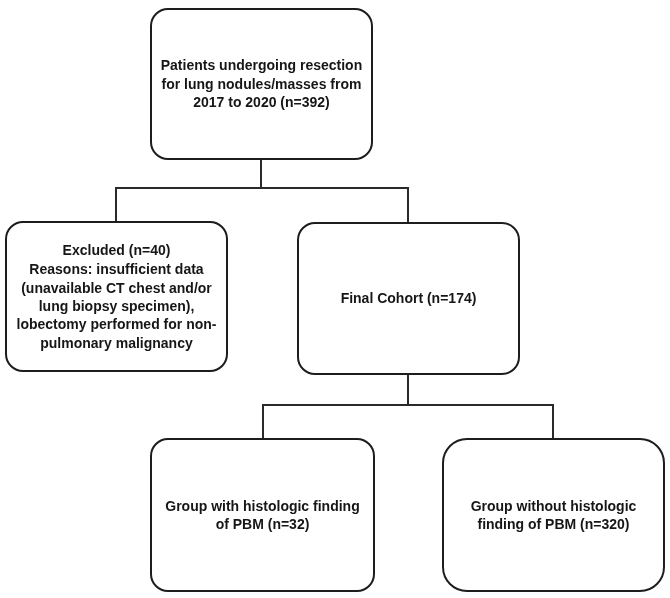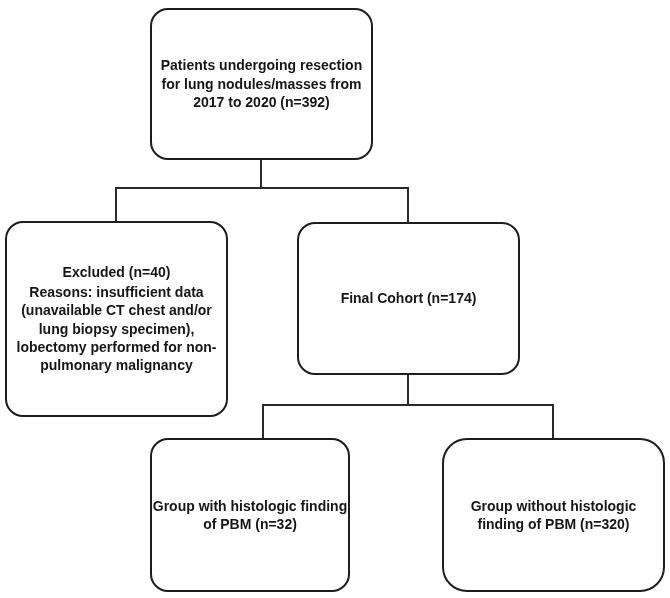--- a/index.html
+++ b/index.html
@@ -36,23 +36,23 @@
   }
   .node-text + .node-text {
     margin-top: 1px;
   }
   .connector {
     position: absolute;
     background: #2a2a2a;
   }
   
   #box-top            { left:150px; top:8px;   width:223px; height:152px; }
-  #box-excluded       { left:5px;   top:221px; width:223px; height:196px; }
+  #box-excluded       { left:5px;   top:221px; width:223px; height:151px; }
   #box-final          { left:297px; top:222px; width:223px; height:153px; }
-  #box-group-with     { left:150px; top:438px; width:200px; height:154px; }
+  #box-group-with     { left:150px; top:438px; width:225px; height:154px; }
   #box-group-without  { left:442px; top:438px; width:223px; height:154px;border-radius:25px; }
   
   #line-top-drop      { left:260px; top:160px; width:2px;   height:29px; }
   #line-split1-h      { left:115px; top:187px; width:294px; height:2px;  }
   #line-split1-left   { left:115px; top:187px; width:2px;   height:34px; }
   #line-split1-right  { left:407px; top:187px; width:2px;   height:35px; }
   #line-final-drop    { left:407px; top:375px; width:2px;   height:31px; }
   #line-split2-h      { left:262px; top:404px; width:292px; height:2px;  }
   #line-split2-left   { left:262px; top:404px; width:2px;   height:34px; }
   #line-split2-right  { left:552px; top:404px; width:2px;   height:34px; }

